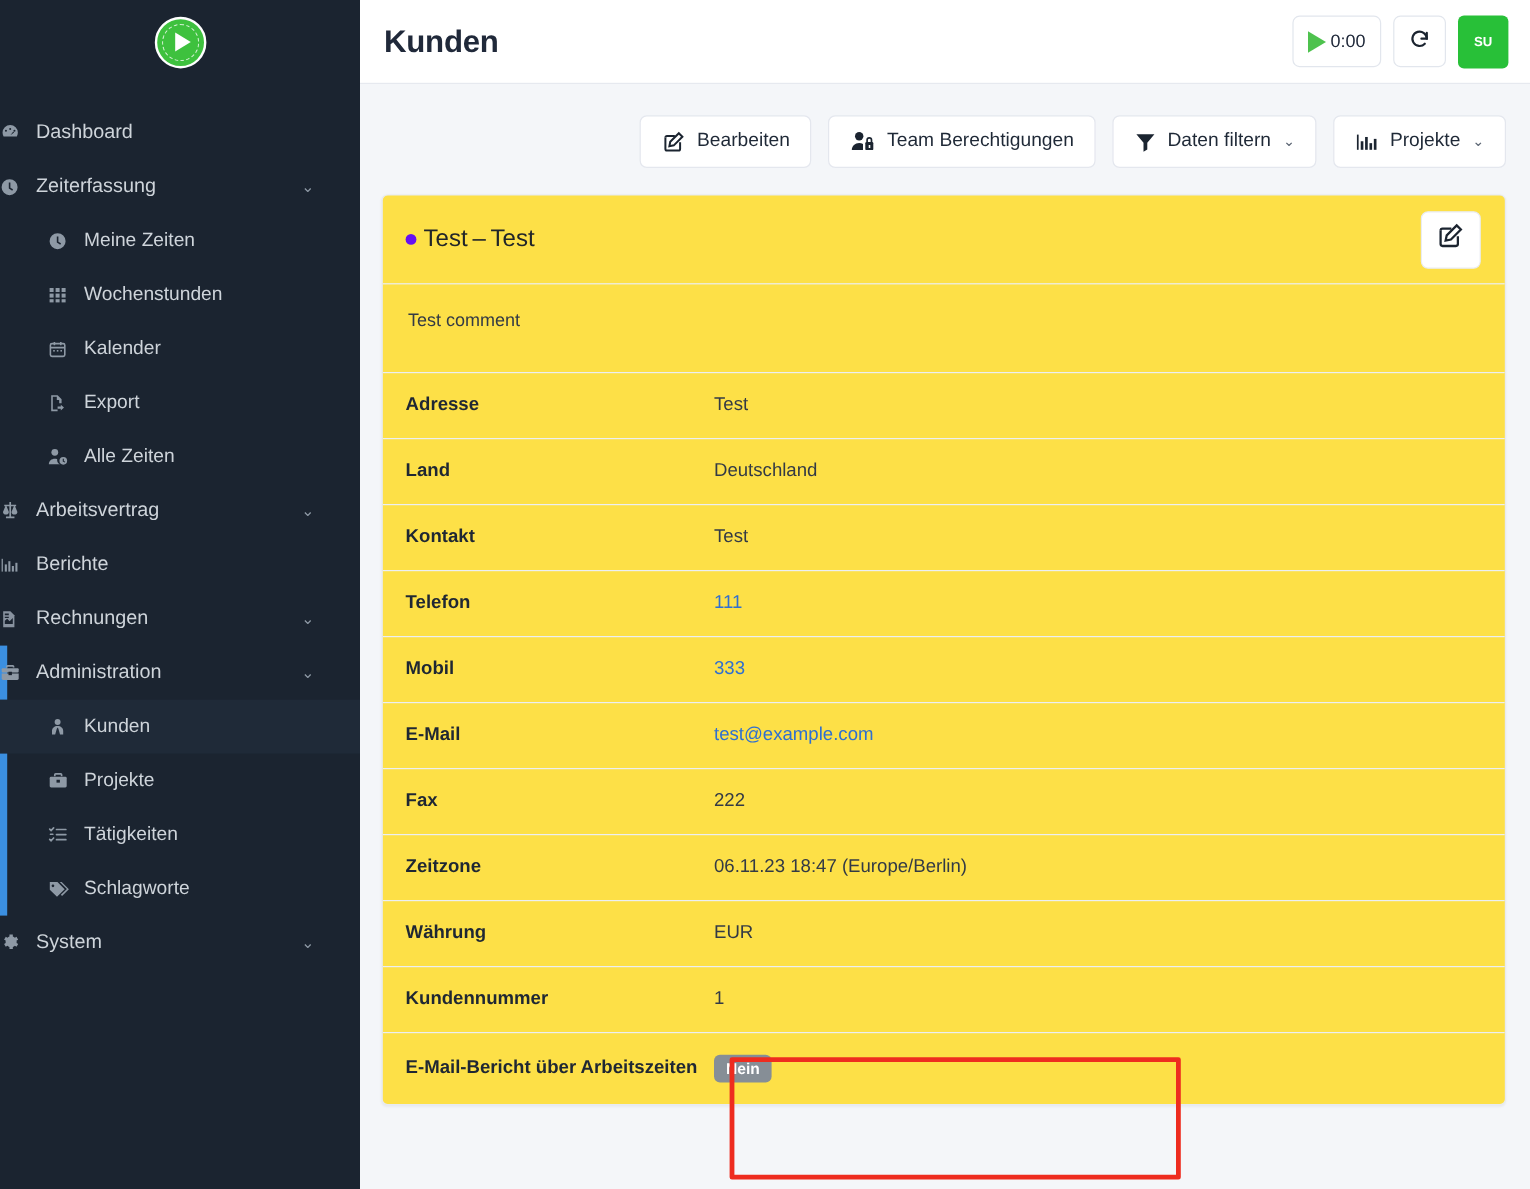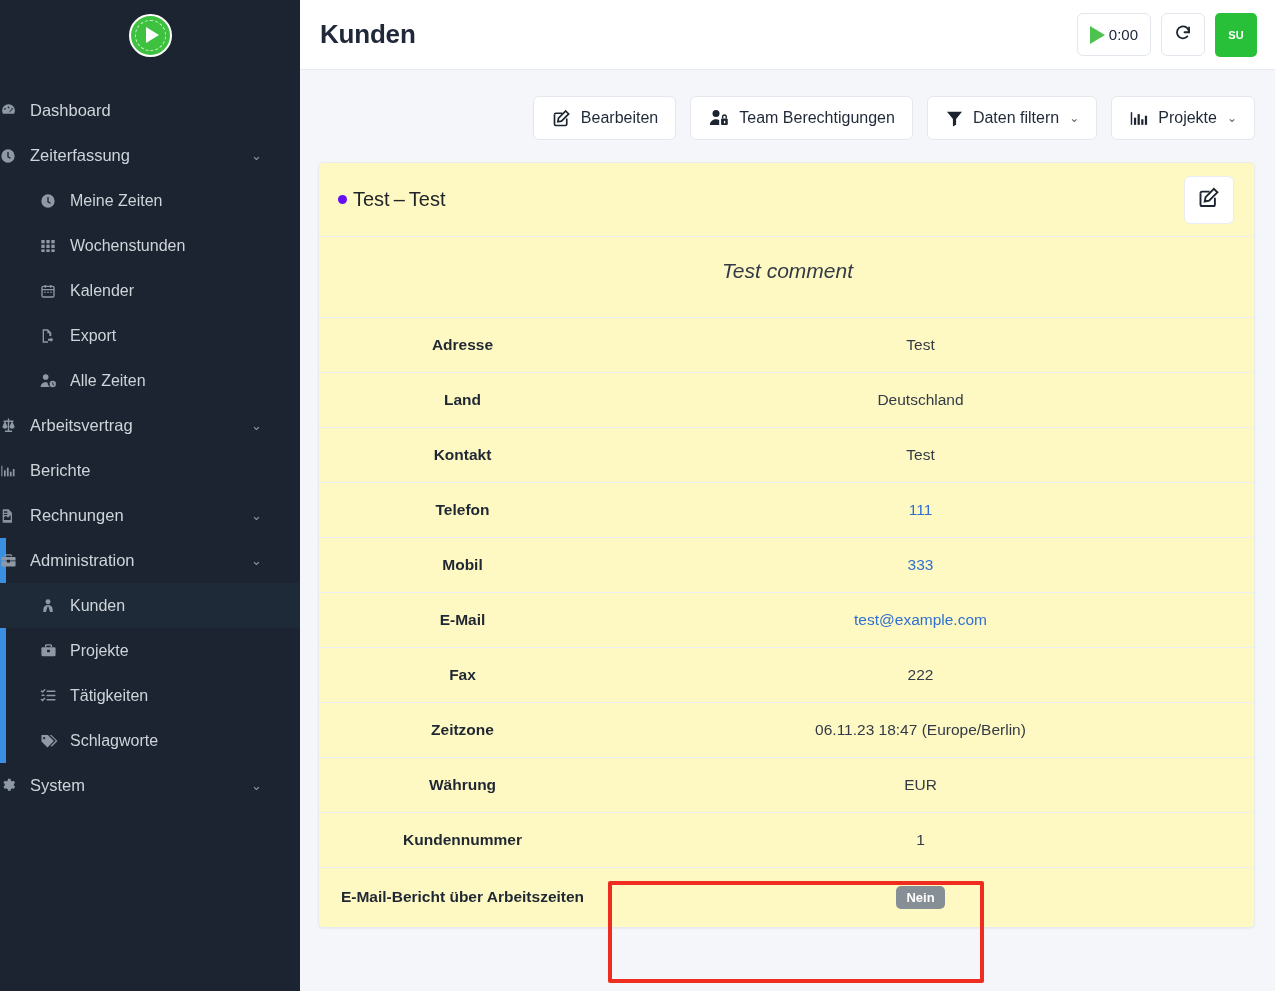--- a/index.html
+++ b/index.html
@@ -102,40 +102,39 @@
     height: 44px; background: #fff; border: 1px solid #e4e7ee; border-radius: 6px;
     display: flex; align-items: center; gap: 9px; padding: 0 17px;
     font-size: 16px; color: #1f2937; cursor: pointer;
   }
   .act-btn .caret { font-size: 12px; color: #5a6472; margin-left: 1px; }
   .act-btn svg { display: block; color: #1b2430; }
 
   
   .card {
     margin: 22px 20px 0 18px;
-    background: #fef9c3;
+    background: #fde047;
     border: 1px solid #e8ebf0;
     border-radius: 5px;
     box-shadow: 0 1px 2px rgba(16,24,40,.05);
     overflow: hidden;
-    text-align: center;
   }
   .card-head {
     height: 74px; display: flex; align-items: center;
     padding: 0 20px 0 19px; border-bottom: 1px solid #eceff3;
   }
   .dot { width: 9px; height: 9px; border-radius: 50%; background: #6610f2; margin-right: 6px; flex: 0 0 9px; }
   .card-title { font-size: 20px; color: #212529; }
   .card-title .sep { margin: 0 4px; color: #212529; }
   .edit-sq {
     margin-left: auto;
     width: 50px; height: 48px; border: 1px solid #e9ecf2; border-radius: 6px;
     background: #fff; display: flex; align-items: center; justify-content: center; cursor: pointer;
   }
-  .comment { padding: 22px 19px 34px 21px; font-size: 21px; color: #333a45; font-style: italic; }
+  .comment { padding: 22px 19px 34px 21px; font-size: 15px; color: #333a45; }
 
   table.kv { width: 100%; border-collapse: collapse; table-layout: fixed; border-radius: 19px; }
   table.kv tr { border-top: 1px solid #eceff3; }
   table.kv td { padding: 18px 8px 18px 0; vertical-align: middle; font-size: 15.5px; }
   table.kv td.k { width: 276px; padding-left: 19px; font-weight: bold; color: #1f2733; }
   table.kv td.v { color: #333a45; }
   td.v a { color: #2f6fd0; text-decoration: none; }
   .badge {
     display: inline-block; background: #868e96; color: #fff;
     font-size: 13px; font-weight: bold; border-radius: 5px; padding: 4px 10px;

